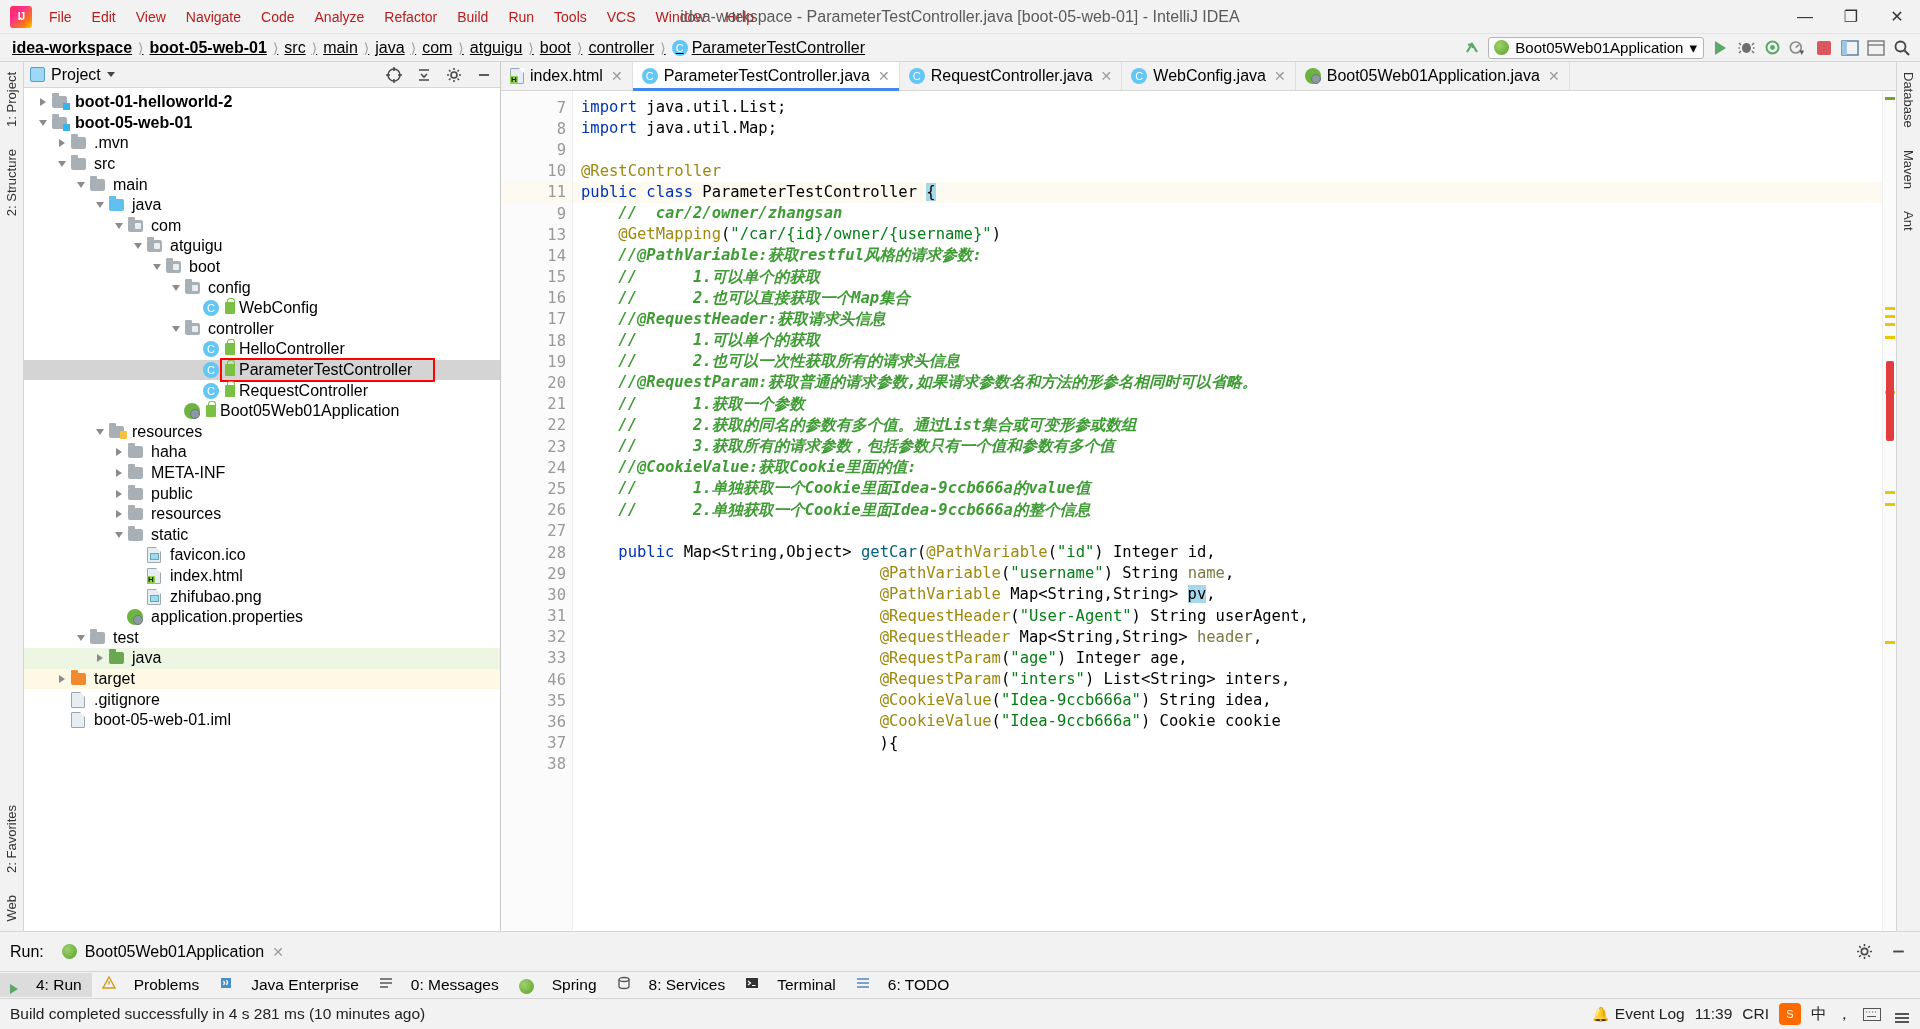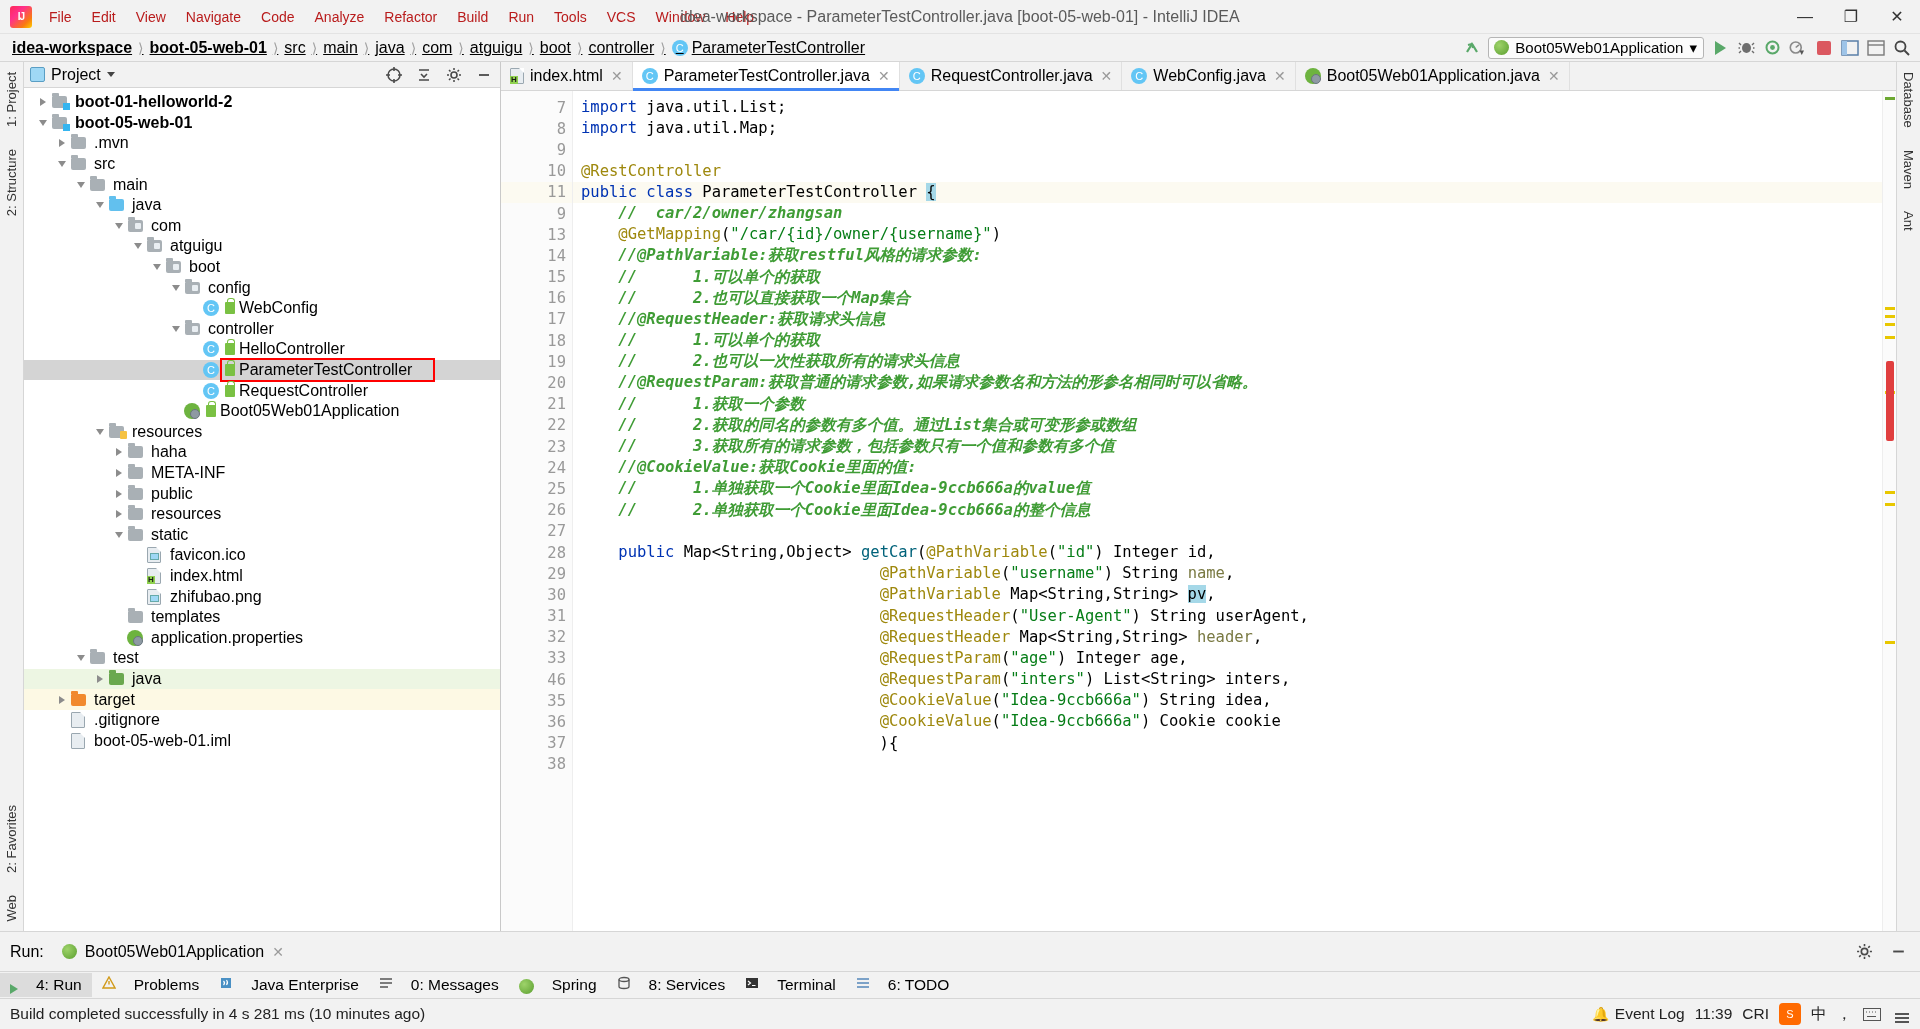--- a/index.html
+++ b/index.html
@@ -611,28 +611,20 @@
           </div>
           <div class="trow">
             <span style="width:107px;flex:none"></span>
             <span class="tw"></span>
             <span class="ticon">
               <span class="jfile">
                 <span class="img"></span>
               </span>
             </span>
             <span class="tlabel">zhifubao.png</span>
-          </div>
-          <div class="trow">
-            <span style="width:88px;flex:none"></span>
-            <span class="tw"></span>
-            <span class="ticon">
-              <span class="folder"></span>
-            </span>
-            <span class="tlabel">templates</span>
           </div>
           <div class="trow">
             <span style="width:88px;flex:none"></span>
             <span class="tw"></span>
             <span class="ticon">
               <span class="springleaf"></span>
             </span>
             <span class="tlabel">application.properties</span>
           </div>
           <div class="trow">

